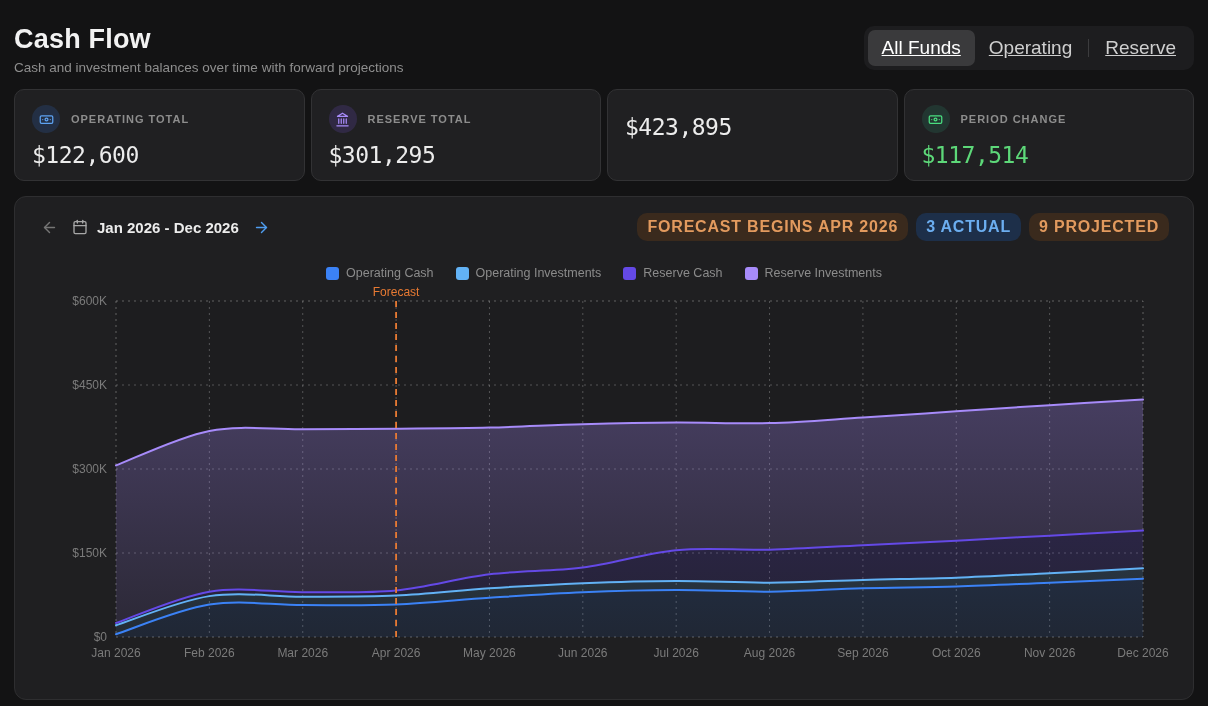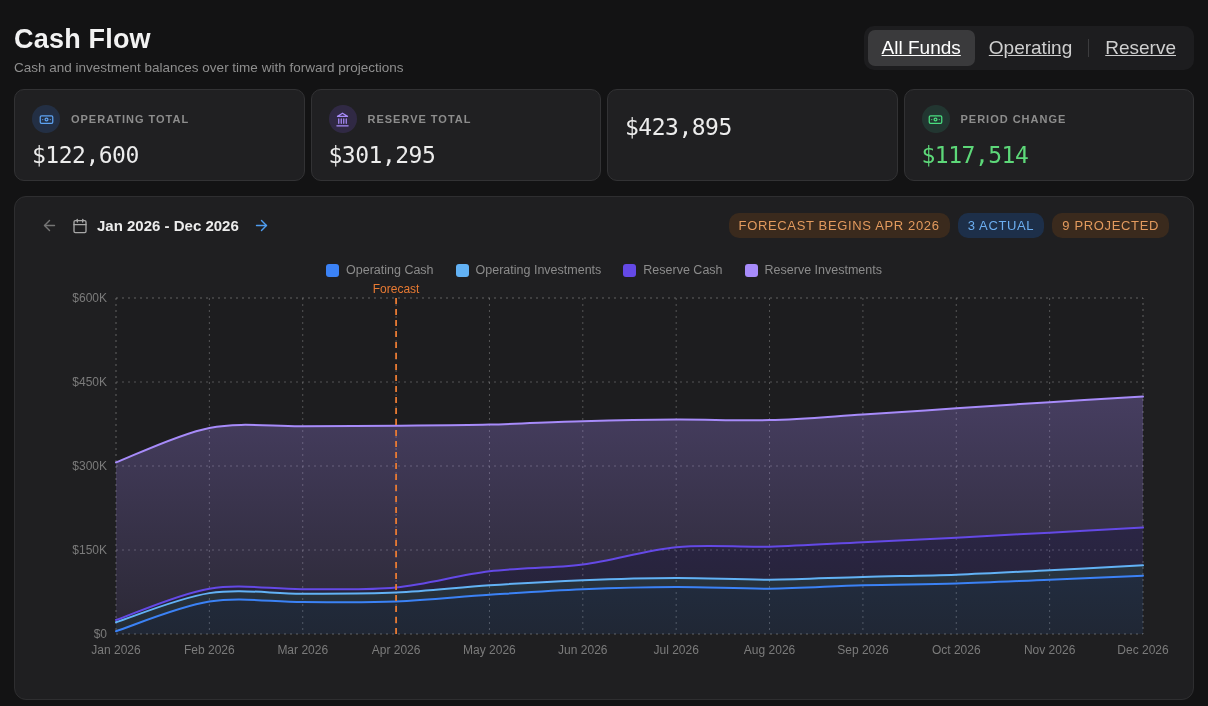--- a/index.html
+++ b/index.html
@@ -47,21 +47,21 @@
   .panel-header { display:flex; justify-content:space-between; align-items:center; }
   .nav { display:flex; align-items:center; gap:12px; }
   .nav-btn { background:none; border:none; padding:2px; display:flex; cursor:pointer; }
   .nav-btn svg { width:17px; height:17px; }
   .nav-prev { color:#757575; }
   .nav-next { color:#4f9df0; }
   .range { display:flex; align-items:center; gap:9px; font-size:15px; font-weight:700; color:#ececec; }
   .range svg { width:16px; height:16px; color:#a8a8a8; }
   .badges { display:flex; gap:8px; align-items:center; }
   .badge {
-    font-size:13px; font-weight:400; letter-spacing:.05em;
+    font-size:16px; font-weight:700; letter-spacing:.05em;
     padding:5px 10px; border-radius:10px; white-space:nowrap;
   }
   .legend { display:flex; justify-content:center; align-items:center; gap:22px; margin-top:24px; height:16px; }
   .legend-item { display:flex; align-items:center; gap:7px; font-size:12.5px; color:#8b8b8b; cursor:pointer; }
   .swatch { width:13px; height:13px; border-radius:3px; }
   .chart-wrap { margin-top:4px; }
   svg text { font-family:"Liberation Sans", sans-serif; }
 </style>
 </head>
 <body>

